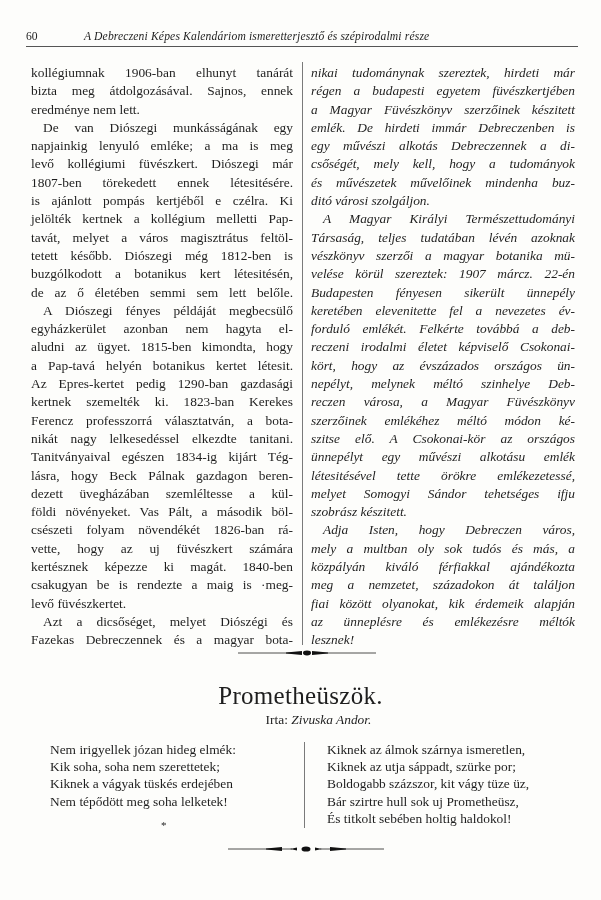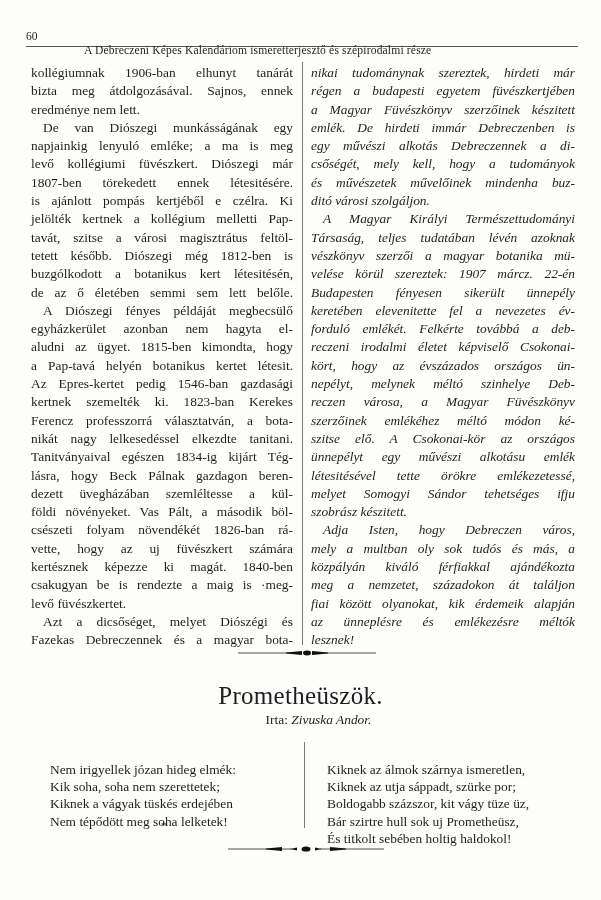--- a/index.html
+++ b/index.html
@@ -5,21 +5,21 @@
   html, body { margin: 0; padding: 0; }
   body {
     width: 601px; height: 900px; background: #fdfdfb; position: relative; overflow: hidden;
     font-family: "DejaVu Serif", "Liberation Serif", serif; color: #1e1e1e;
   }
   .header {
     position: absolute; left: 26px; top: 30px; width: 552px; height: 16px;
     border-bottom: 1.5px solid #555; font-size: 11.6px;
   }
   .pageno { position: absolute; left: 0; top: 0; font-family: "Liberation Serif", serif; }
-  .running { position: absolute; left: 58px; top: 14px; font-family: "Liberation Serif", serif; letter-spacing: 0.15px; }
+  .running { position: absolute; left: 58px; top: 0; font-style: italic; font-family: "Liberation Serif", serif; letter-spacing: 0.15px; }
   .col {
     position: absolute; top: 64px; width: 262px;
     font-family: "Liberation Serif", serif; font-size: 13.4px; line-height: 18.3px;
   }
   .col.left { left: 31px; }
   .col.right { left: 311px; width: 264px; font-style: italic; }
   .line { display: block; text-align-last: justify; }
   .line.last { text-align-last: left; }
   .line.indent { padding-left: 12px; }
   .divider-v {
@@ -29,21 +29,21 @@
   .title {
     position: absolute; left: 0; width: 601px; top: 682px; text-align: center;
     font-family: "Liberation Serif", serif; font-size: 25px; letter-spacing: 0.3px;
   }
   .byline {
     position: absolute; left: 18px; width: 601px; top: 712px; text-align: center;
     font-family: "Liberation Serif", serif; font-size: 13.4px;
   }
   .byline .author { font-style: italic; }
   .poem {
-    position: absolute; top: 761px; font-family: "Liberation Serif", serif; font-size: 13.4px; line-height: 17.2px;
+    position: absolute; top: 741px; font-family: "Liberation Serif", serif; font-size: 13.4px; line-height: 17.2px;
   }
   .poem.left { left: 50px; }
   .poem.right { left: 327px; }
   .poem .pl { display: block; white-space: nowrap; }
   .star { position: absolute; left: 161px; top: 819px; font-size: 11px; font-family: "Liberation Serif", serif; }
   .divider-poem { position: absolute; left: 304px; top: 742px; width: 1px; height: 86px; background: #7a7a7a; }
 </style>
 </head>
 <body>
 
@@ -55,29 +55,29 @@
 <div class="col left" id="col-left">
     <span class="line">kollégiumnak 1906-ban elhunyt tanárát</span>
     <span class="line">bizta meg átdolgozásával. Sajnos, ennek</span>
     <span class="line last">eredménye nem lett.</span>
     <span class="line indent">De van Diószegi munkásságának egy</span>
     <span class="line">napjainkig lenyuló emléke; a ma is meg</span>
     <span class="line">levő kollégiumi füvészkert. Diószegi már</span>
     <span class="line">1807-ben törekedett ennek létesitésére.</span>
     <span class="line">is ajánlott pompás kertjéből e czélra. Ki</span>
     <span class="line">jelölték kertnek a kollégium melletti Pap-</span>
-    <span class="line">tavát, szitse a városi magisztrátus feltöl-</span>
+    <span class="line">tavát, melyet a város magisztrátus feltöl-</span>
     <span class="line">tetett később. Diószegi még 1812-ben is</span>
     <span class="line">buzgólkodott a botanikus kert létesitésén,</span>
     <span class="line">de az ő életében semmi sem lett belőle.</span>
     <span class="line indent">A Diószegi fényes példáját megbecsülő</span>
     <span class="line">egyházkerület azonban nem hagyta el-</span>
     <span class="line">aludni az ügyet. 1815-ben kimondta, hogy</span>
     <span class="line">a Pap-tavá helyén botanikus kertet létesit.</span>
-    <span class="line">Az Epres-kertet pedig 1546-ban gazdasági</span>
+    <span class="line">Az Epres-kertet pedig 1290-ban gazdasági</span>
     <span class="line">kertnek szemelték ki. 1823-ban Kerekes</span>
     <span class="line">Ferencz professzorrá választatván, a bota-</span>
     <span class="line">nikát nagy lelkesedéssel elkezdte tanitani.</span>
     <span class="line">Tanitványaival egészen 1834-ig kijárt Tég-</span>
     <span class="line">lásra, hogy Beck Pálnak gazdagon beren-</span>
     <span class="line">dezett üvegházában szemléltesse a kül-</span>
     <span class="line">földi növényeket. Vas Pált, a második böl-</span>
     <span class="line">csészeti folyam növendékét 1826-ban rá-</span>
     <span class="line">vette, hogy az uj füvészkert számára</span>
     <span class="line">kertésznek képezze ki magát. 1840-ben</span>

